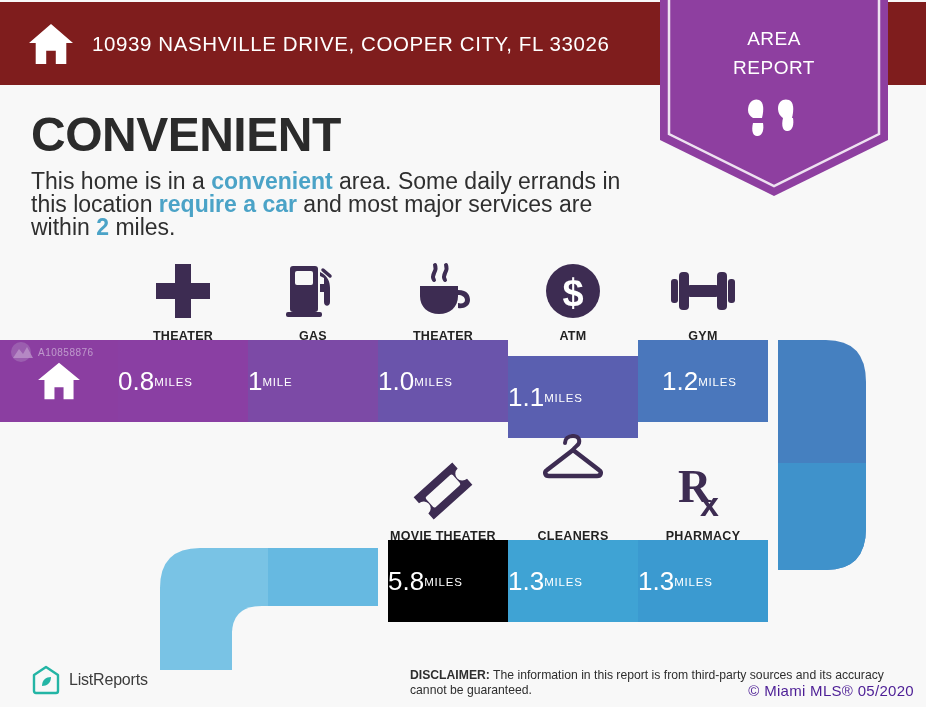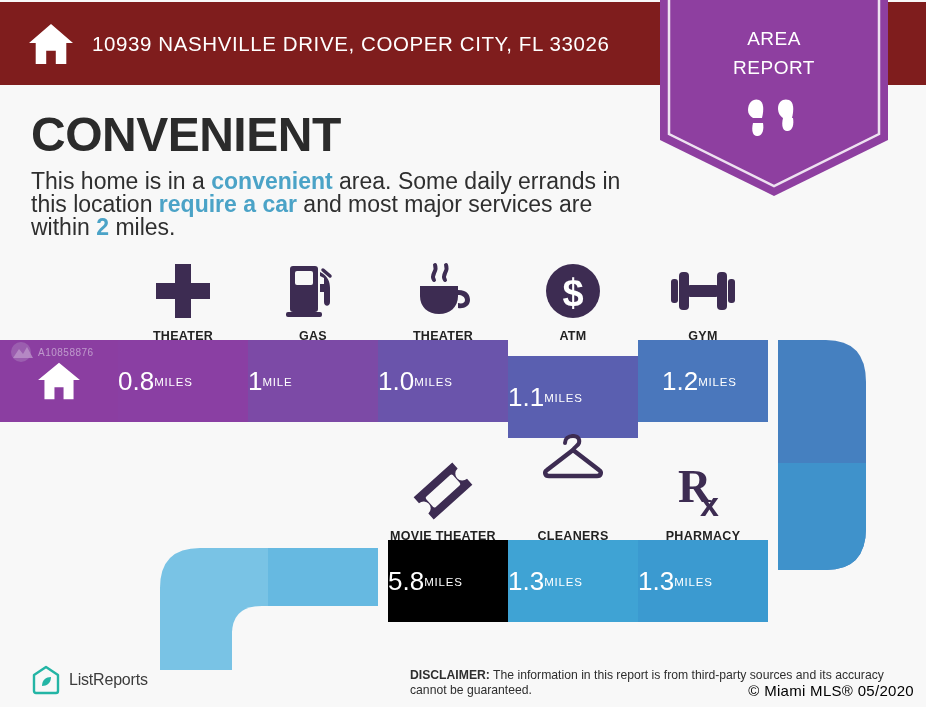--- a/index.html
+++ b/index.html
@@ -83,21 +83,21 @@
   .wm-mls {
     position: absolute; left: 10px; top: 341px; z-index: 9;
     display: flex; align-items: center; opacity: .55;
   }
   .wm-mls .wm-txt {
     color: #e7e0ee; font-size: 10px; letter-spacing: .5px;
     margin-left: 2px; font-family: "Liberation Sans", sans-serif;
   }
   .wm-bottom {
     position: absolute; right: 12px; bottom: 8px;
-    color: #000000; font-size: 15px; letter-spacing: .3px;
+    color: #4c1d95; font-size: 15px; letter-spacing: .3px;
   }
 
   
   .footer-logo {
     position: absolute; left: 32px; top: 665px;
     display: flex; align-items: center;
   }
   .footer-logo .name {
     margin-left: 9px; font-size: 16px; color: #3c3c3c; letter-spacing: -0.2px;
   }

